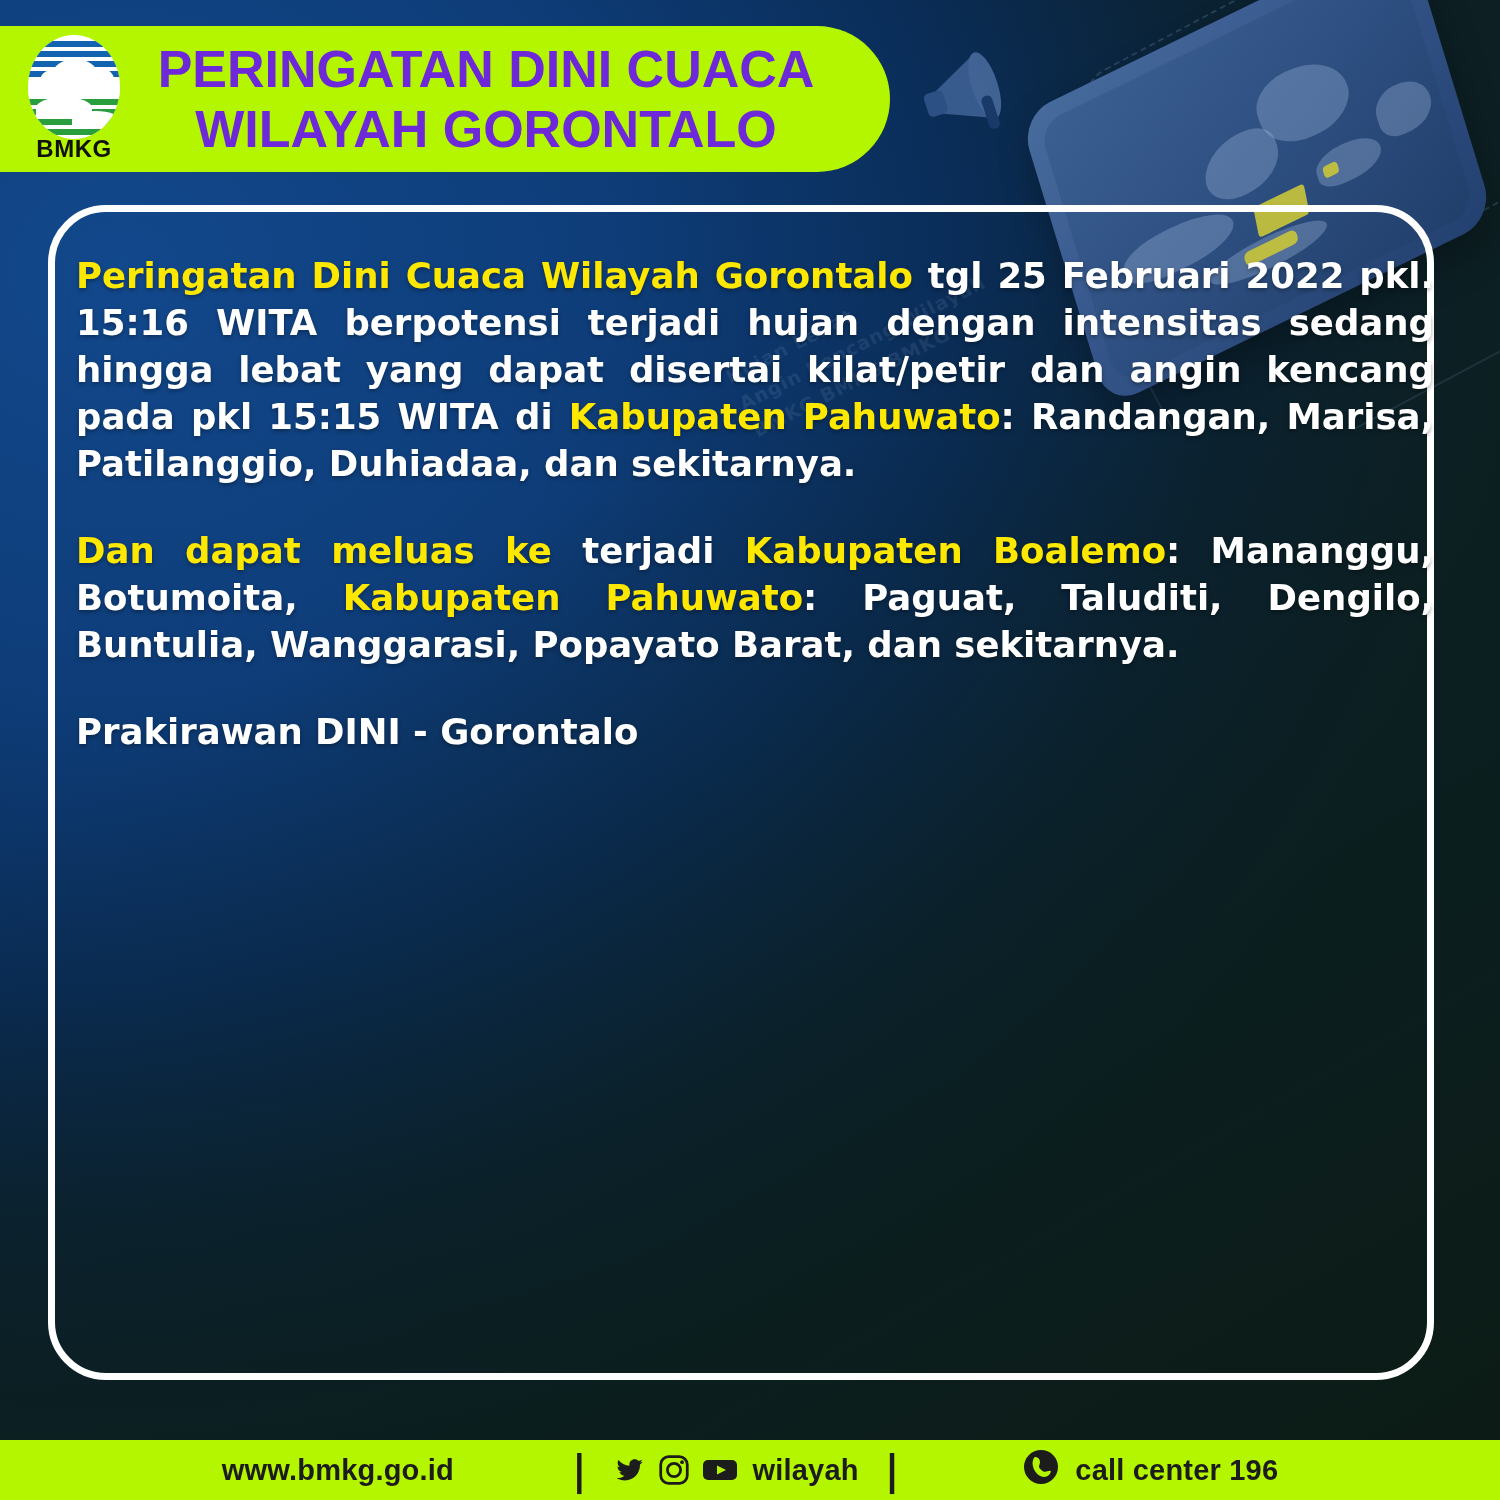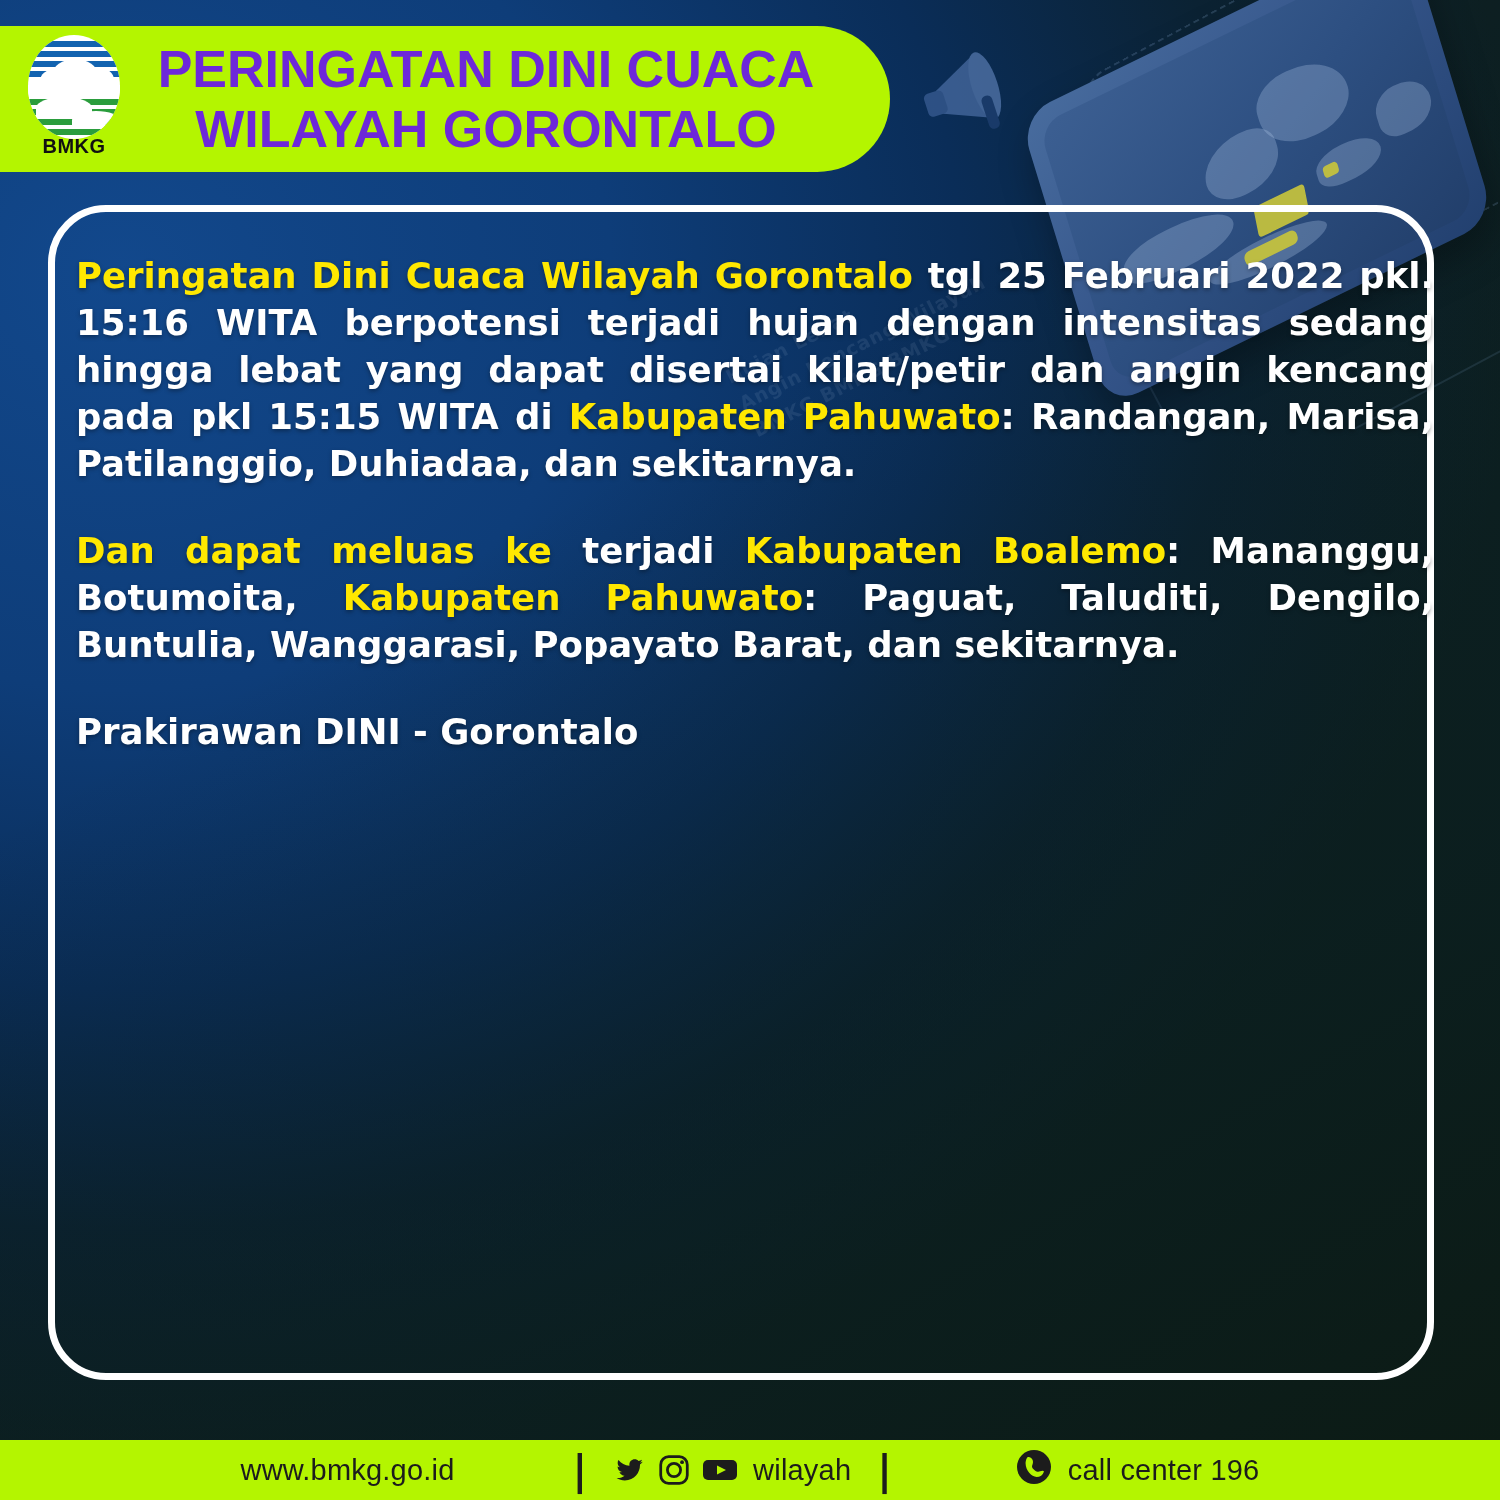--- a/index.html
+++ b/index.html
@@ -161,21 +161,21 @@
   .logo-hill {
     position: absolute;
     background: #ffffff;
     border-radius: 50% 50% 0 0;
   }
   .lh1 { width: 56px; height: 22px; left: 8px; top: 62px; }
   .lh2 { width: 48px; height: 18px; left: 44px; top: 76px; }
   .logo-text {
     font-family: "Liberation Sans", sans-serif;
     font-weight: bold;
-    font-size: 20px;
+    font-size: 24px;
     color: #111111;
     letter-spacing: 0.5px;
     margin-top: -4px;
   }
   .header-titles {
     margin-left: 22px;
     text-align: center;
     flex: 1;
     padding-right: 70px;
   }
@@ -227,21 +227,21 @@
     width: 1500px; height: 60px;
     background: #b4f500;
     display: flex;
     align-items: center;
     justify-content: center;
     gap: 0px;
     z-index: 7;
   }
   .footer-item {
     font-family: "Liberation Sans", sans-serif;
-    font-weight: normal;
+    font-weight: bold;
     font-size: 29px;
     color: #1c1c1c;
     display: flex;
     align-items: center;
     letter-spacing: 0.2px;
   }
   .f-url { margin-right: 92px; }
   .f-sep {
     font-weight: bold;
     font-size: 40px;

